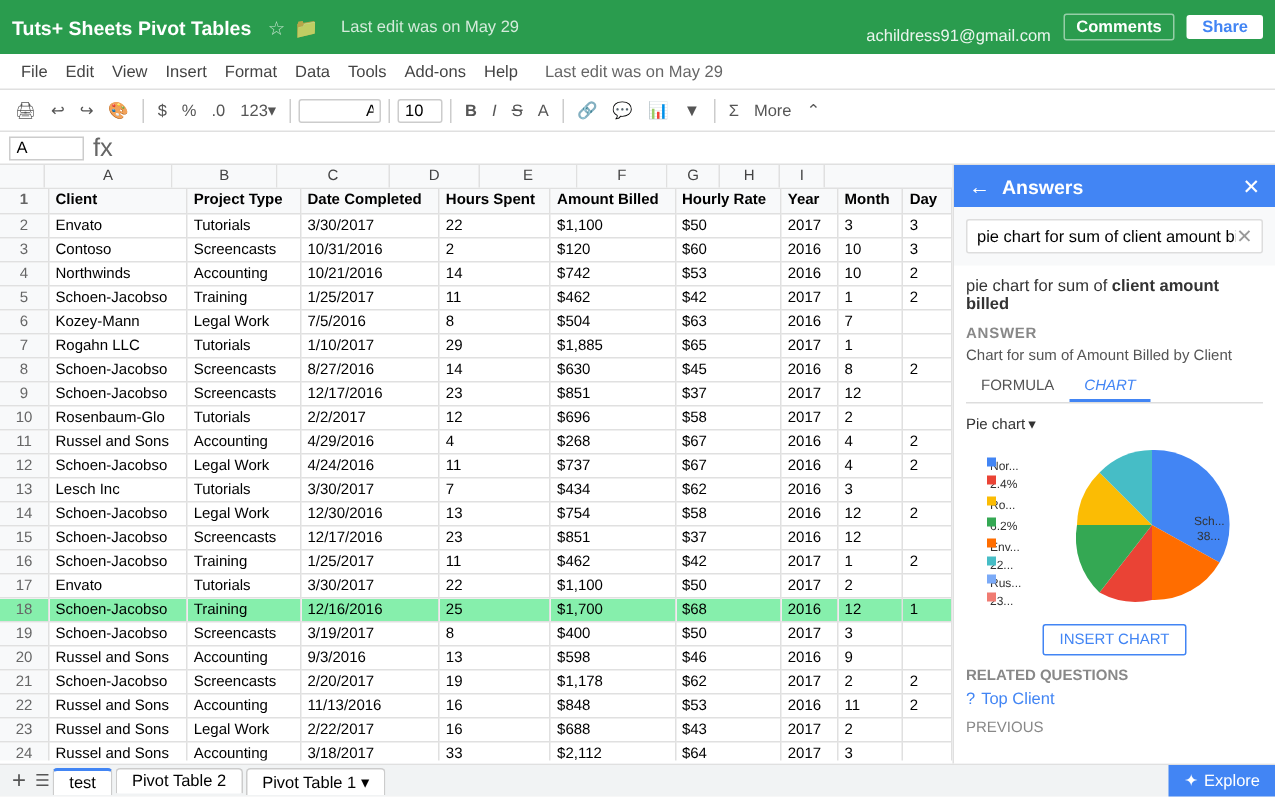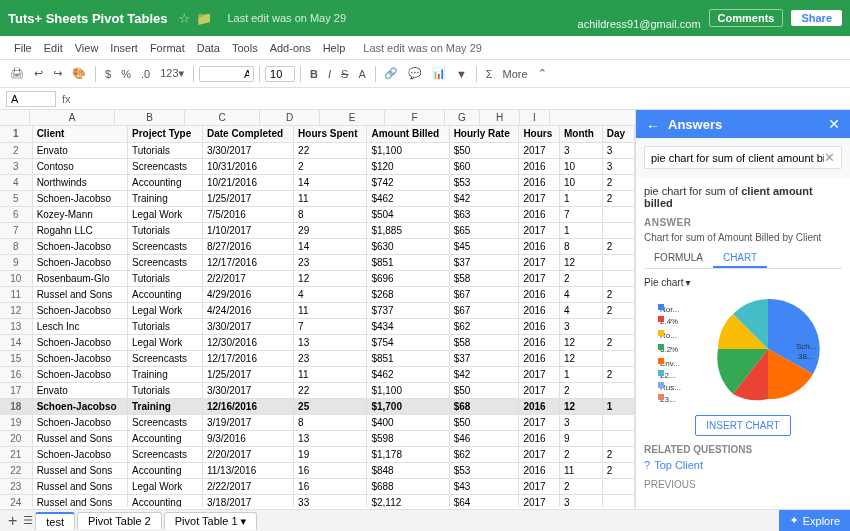--- a/index.html
+++ b/index.html
@@ -17,40 +17,40 @@
 
     
     #toolbar { background: #fff; height: 28px; display: flex; align-items: center; padding: 0 6px; border-bottom: 1px solid #e0e0e0; gap: 2px; }
     .toolbar-btn { background: none; border: none; cursor: pointer; padding: 2px 4px; color: #555; font-size: 11px; border-radius: 2px; }
     .toolbar-sep { width: 1px; height: 16px; background: #ccc; margin: 0 3px; }
     .toolbar-font { font-size: 11px; border: 1px solid #ccc; padding: 1px 4px; border-radius: 2px; }
 
     
     #formula-bar { background: #fff; height: 22px; display: flex; align-items: center; padding: 0 6px; border-bottom: 1px solid #e0e0e0; }
     #cell-ref { width: 50px; border: 1px solid #ccc; padding: 1px 4px; font-size: 11px; margin-right: 6px; }
-    .formula-icon { color: #666; margin-right: 4px; font-size: 11px; }
+    .formula-icon { color: #666; margin-right: 4px; font-size: 17px; }
     #formula-input { flex: 1; border: none; font-size: 11px; outline: none; }
 
     
     #main { display: flex; height: calc(531px - 36px - 24px - 28px - 22px - 22px); }
 
     
     #spreadsheet { flex: 1; overflow: hidden; background: #fff; }
     
     
     #col-headers { display: flex; background: #f8f9fa; border-bottom: 1px solid #e0e0e0; }
     .row-num-header { width: 30px; min-width: 30px; text-align: center; font-size: 10px; color: #666; padding: 2px 0; border-right: 1px solid #e0e0e0; background: #f8f9fa; }
     .col-header { text-align: center; font-size: 10px; color: #444; border-right: 1px solid #e0e0e0; padding: 2px 0; background: #f8f9fa; }
 
     
     #sheet-table { width: 100%; border-collapse: collapse; }
     #sheet-table td { border-right: 1px solid #e0e0e0; border-bottom: 1px solid #e0e0e0; padding: 1px 4px; font-size: 10px; white-space: nowrap; overflow: hidden; height: 16px; }
     .row-num { background: #f8f9fa; text-align: center; color: #666; font-size: 10px; min-width: 30px; width: 30px; }
     .header-row td { background: #f8f9fa; font-weight: bold; }
-    .selected-row td { background: #e5e5e5; font-weight: bold; }
+    .selected-row td { background: #86efac; }
     .col-a { width: 85px; }
     .col-b { width: 70px; }
     .col-c { width: 75px; }
     .col-d { width: 60px; }
     .col-e { width: 65px; }
     .col-f { width: 60px; }
     .col-g { width: 35px; }
     .col-h { width: 40px; }
     .col-i { width: 30px; }
 
@@ -68,21 +68,21 @@
     .clear-btn { color: #999; cursor: pointer; font-size: 13px; }
 
     #panel-content { flex: 1; overflow-y: auto; padding: 8px; }
     .section-label { font-size: 10px; font-weight: bold; color: #888; letter-spacing: 0.5px; margin-bottom: 4px; margin-top: 8px; }
     .question-text { font-size: 11px; color: #333; margin-bottom: 6px; }
     .question-text strong { font-weight: bold; }
     .answer-subtitle { font-size: 10px; color: #555; margin-top: 4px; margin-bottom: 6px; }
 
     .tab-row { display: flex; border-bottom: 1px solid #ddd; margin-bottom: 8px; }
     .tab-btn { font-size: 10px; padding: 3px 10px; border: none; background: none; cursor: pointer; color: #555; border-bottom: 2px solid transparent; }
-    .tab-btn.active { color: #4285f4; border-bottom: 2px solid #4285f4; }
+    .tab-btn.active { color: #4285f4; border-bottom: 2px solid #4285f4; font-style: italic; }
 
     
     #pie-chart-container { position: relative; width: 170px; height: 115px; margin: 0 auto; }
 
     .insert-chart-btn { display: block; text-align: center; font-size: 10px; color: #4285f4; cursor: pointer; border: none; background: none; margin: 6px auto; padding: 4px 10px; border: 1px solid #4285f4; border-radius: 2px; }
     
     .related-label { font-size: 10px; font-weight: bold; color: #888; margin-top: 8px; margin-bottom: 4px; }
     .related-item { display: flex; align-items: center; gap: 4px; font-size: 11px; color: #4285f4; cursor: pointer; margin-bottom: 4px; }
     .previous-label { font-size: 10px; color: #888; margin-top: 8px; }
 
@@ -190,21 +190,21 @@
       <table id="sheet-table">
         <tbody id="table-body">
             <tr class="header-row">
               <td class="row-num">1</td>
               <td class="col-a">Client</td>
               <td class="col-b">Project Type</td>
               <td class="col-c">Date Completed</td>
               <td class="col-d">Hours Spent</td>
               <td class="col-e">Amount Billed</td>
               <td class="col-f">Hourly Rate</td>
-              <td class="col-g">Hours</td>
+              <td class="col-g">Year</td>
               <td class="col-h">Month</td>
               <td class="col-i">Day</td>
             </tr>
             <tr>
               <td class="row-num">2</td>
               <td class="col-a">Envato</td>
               <td class="col-b">Tutorials</td>
               <td class="col-c">3/30/2017</td>
               <td class="col-d">22</td>
               <td class="col-e">$1,100</td>

